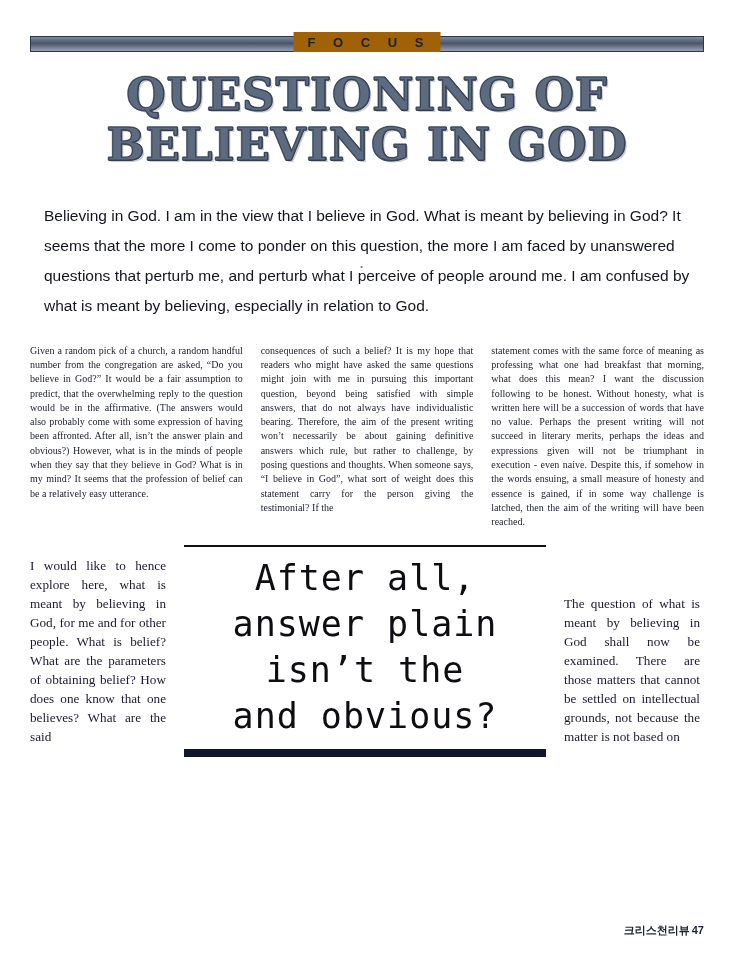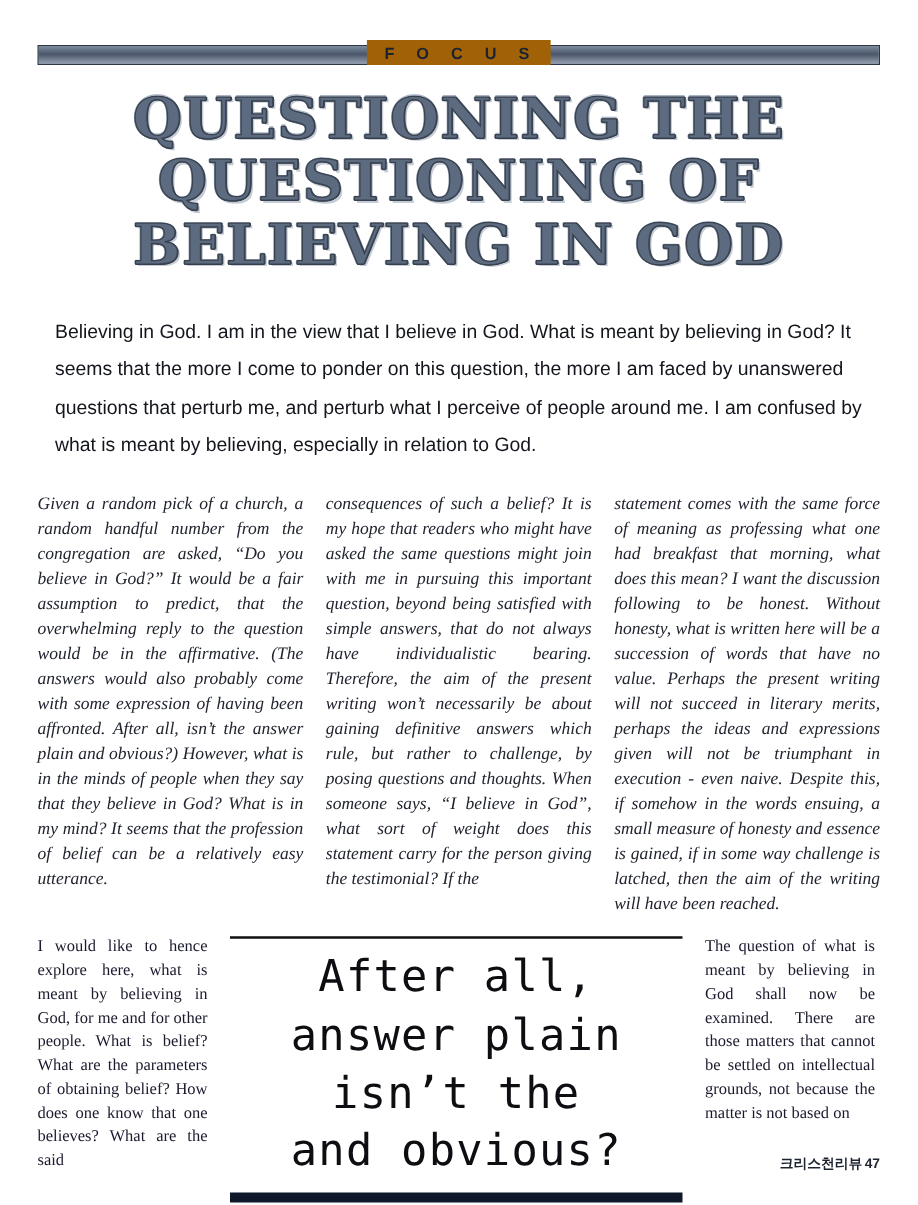--- a/index.html
+++ b/index.html
@@ -81,35 +81,34 @@
     line-height: 1.95;
     color: #14161d;
     margin: 30px 14px 0 14px;
   }
 
   
   .columns {
     display: flex;
     gap: 18px;
     margin-top: 22px;
-    font-size: 14px;
+    font-size: 10px;
     line-height: 1.43;
     text-align: justify;
     color: #20242e;
-    font-style: italic;
   }
   .col { width: 216px; }
   .col p { margin: 0 0 11px 0; }
 
   
   .lower-row {
     display: flex;
     gap: 18px;
     margin-top: 2px;
-    align-items: flex-start;
+    align-items: flex-end;
   }
   .lower-col {
     width: 136px;
     font-size: 13.2px;
     line-height: 1.44;
     text-align: justify;
   }
   .lower-col p { margin: 0 0 11px 0; }
 
   
@@ -164,21 +163,20 @@
 
 <div class="page">
 
   <div class="focus-bar">
     <div class="rule-left"></div>
     <div class="rule-right"></div>
     <div class="focus-label">F O C U S</div>
   </div>
 
   <div class="headline">
-    <div class="line">QUESTIONING THE</div>
     <div class="line">QUESTIONING OF</div>
     <div class="line">BELIEVING IN GOD</div>
   </div>
 
   <div class="tiny-mark">•</div>
 
   <div class="lead">Believing in God.  I am in the view that I believe in God.  What is meant by believing in God?  It seems that the more I come to ponder on this question, the more I am faced by unanswered questions that perturb me, and perturb what I perceive of people around me.  I am confused by what is meant by believing, especially in relation to God.</div>
 
   <div class="columns">
     <div class="col">

